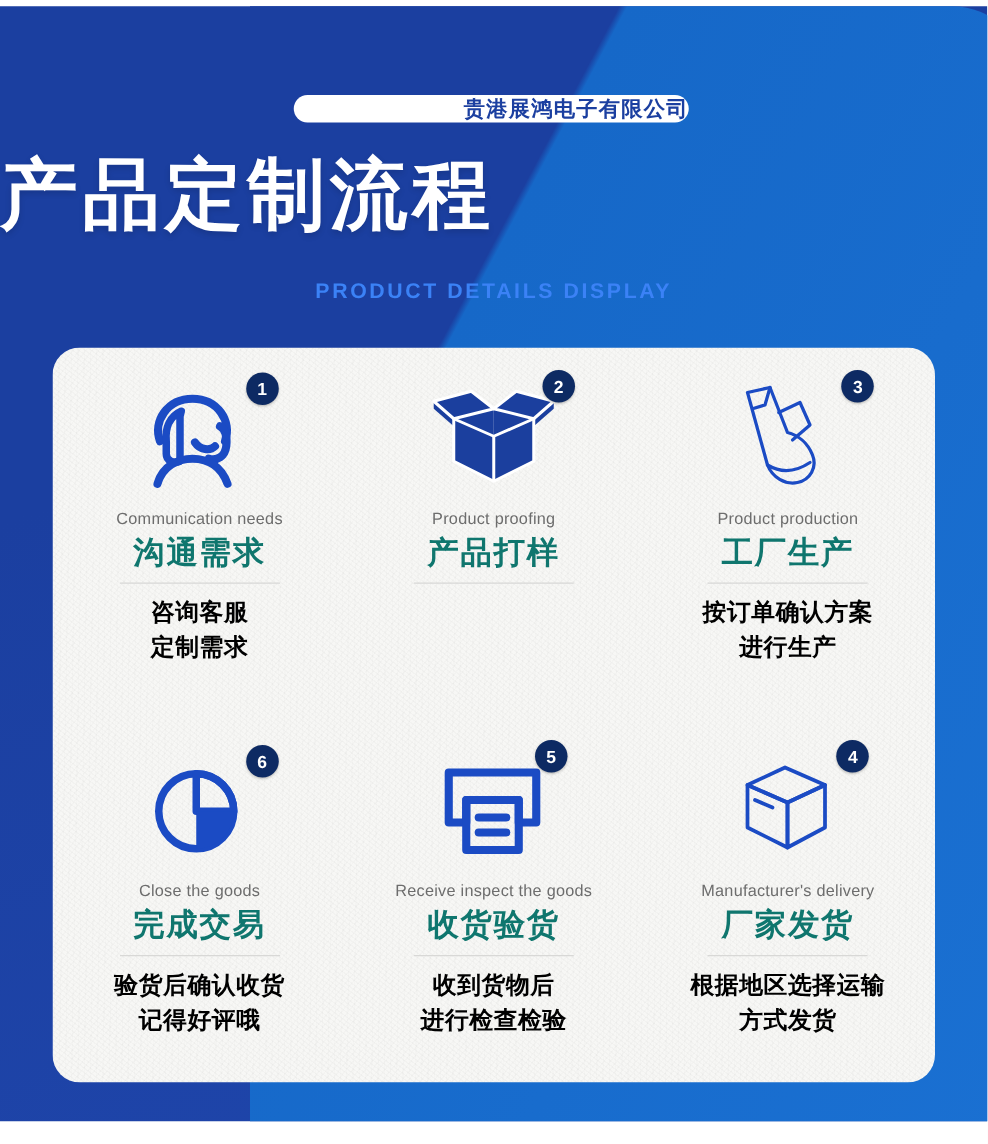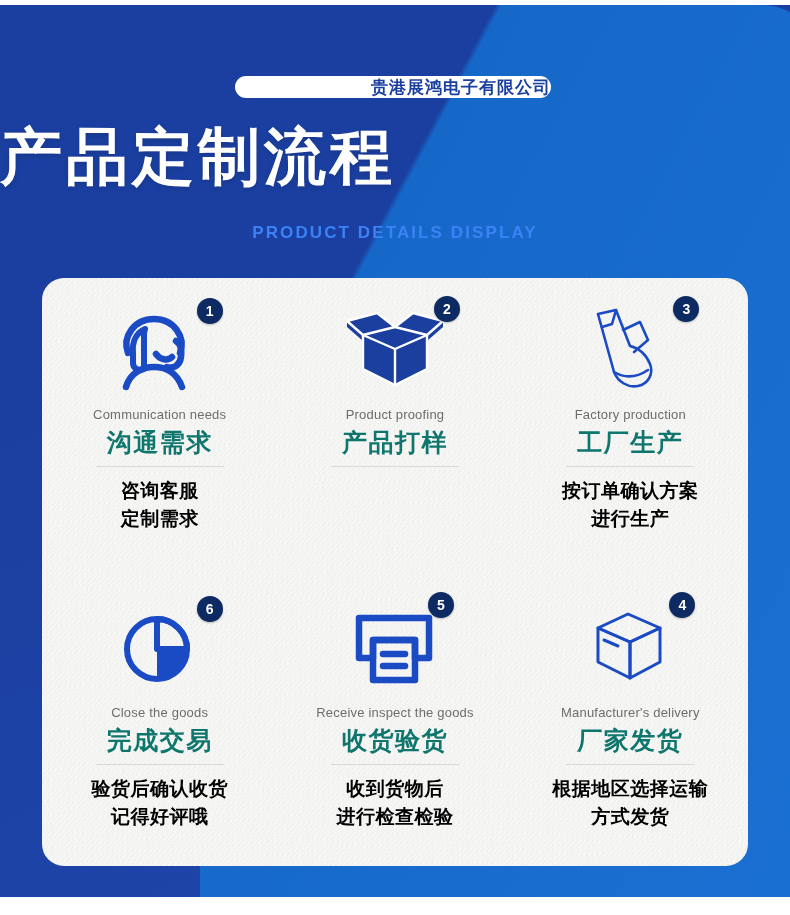--- a/index.html
+++ b/index.html
@@ -244,21 +244,21 @@
         <svg class="icon-svg" width="80" height="84" viewBox="0 0 80 84">
           <g fill="none" stroke="#1b4bc4" stroke-width="2.6" stroke-linejoin="round" stroke-linecap="round">
             <path d="M8 6 L26 2 L40 38 C48 40, 56 46, 60 56 C64 66, 58 76, 48 78 C38 80, 28 74, 24 64 L8 6 Z"></path>
             <path d="M26 2 L22 16 L12 19"></path>
             <path d="M33 22 L50 14 L58 32 L44 44"></path>
             <path d="M24 64 C34 70, 46 70, 58 62"></path>
           </g>
         </svg>
         <div class="badge" style="right:6px; top:0px;">3</div>
       </div>
-      <div class="en-label">Factory production</div>
+      <div class="en-label">Product production</div>
       <div class="cn-title">工厂生产</div>
       <div class="divider"></div>
       <div class="desc">按订单确认方案
 进行生产</div>
     </div>
 
     <div class="cell row2">
       <div class="icon-wrap">
         <svg class="icon-svg" width="78" height="78" viewBox="0 0 78 78">
           <circle cx="36" cy="40" r="30" fill="none" stroke="#1b4bc4" stroke-width="6"></circle>

